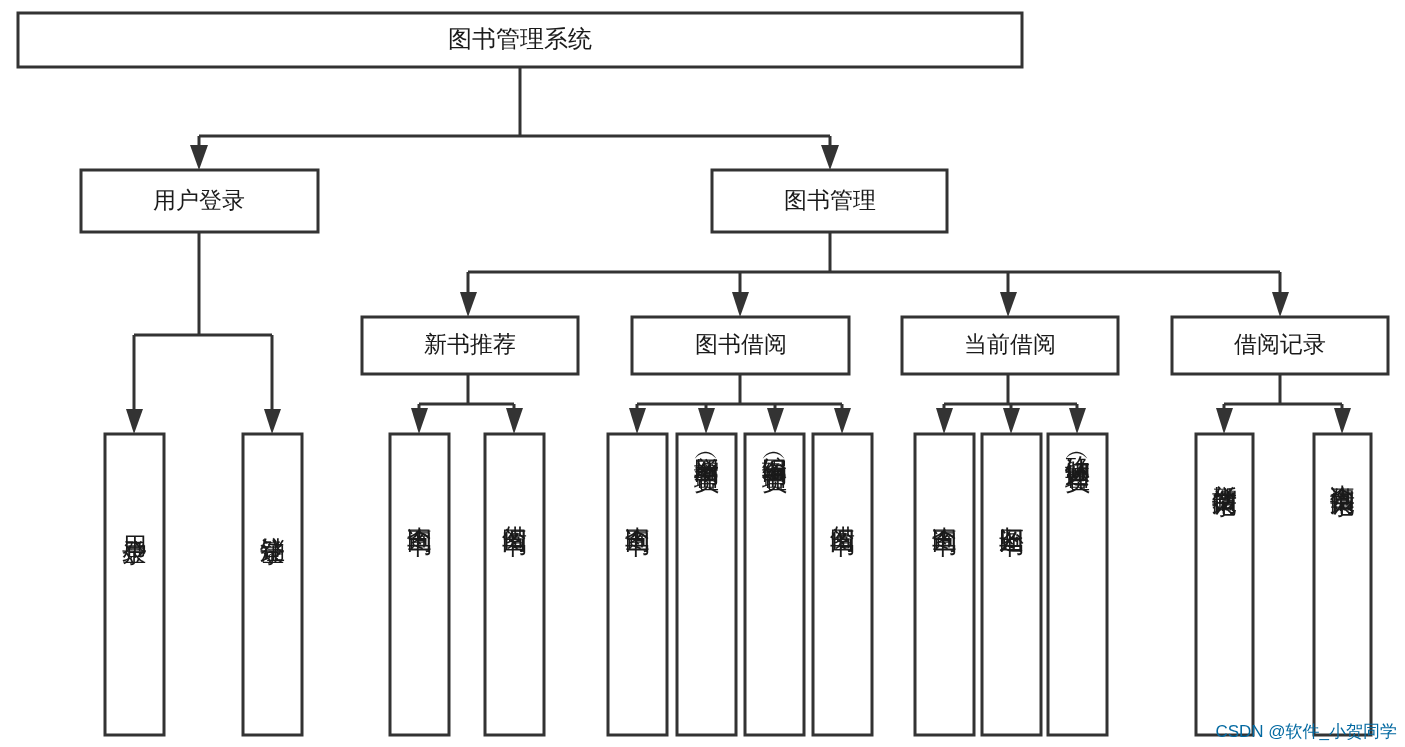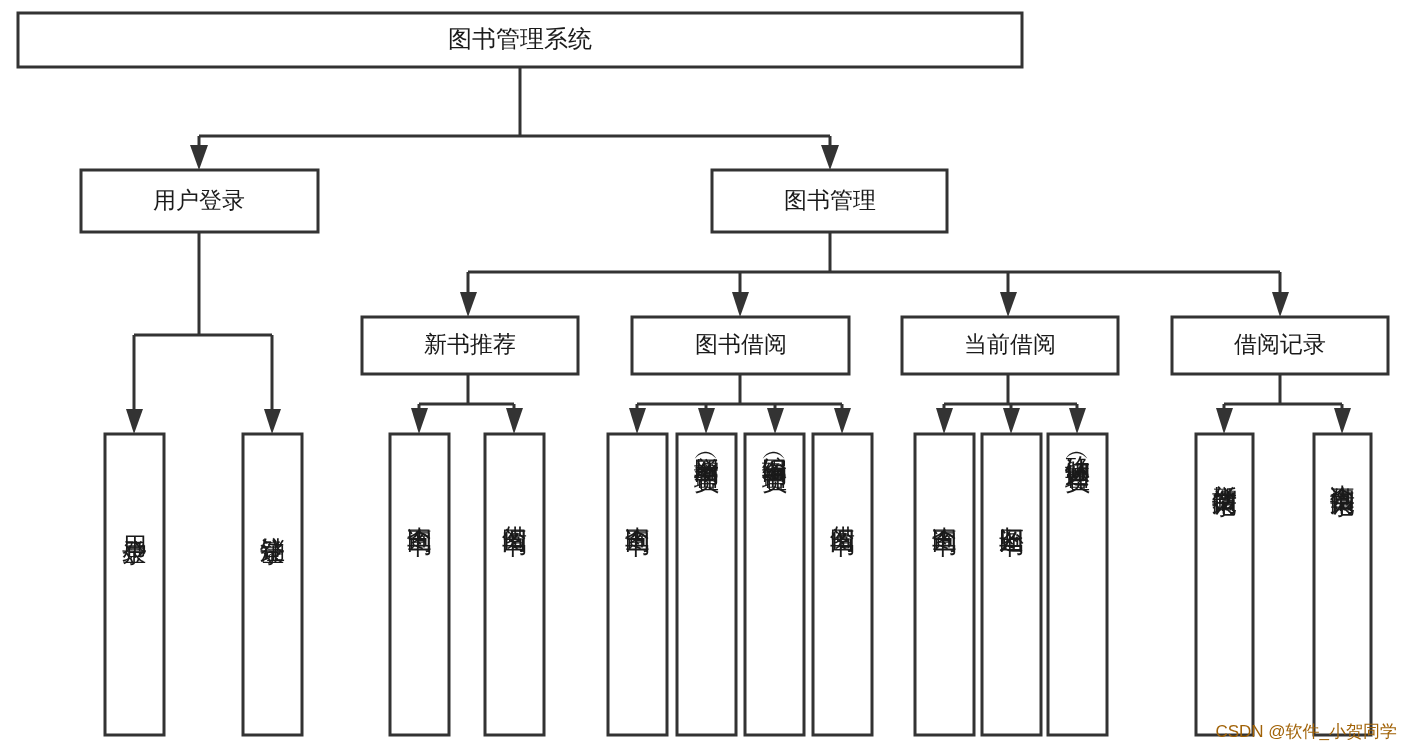--- a/index.html
+++ b/index.html
@@ -51,21 +51,21 @@
   .arrow-head {
     fill: #333333;
     stroke: none;
   }
   .watermark {
     position: absolute;
     right: 8px;
     bottom: 4px;
     font-family: "Liberation Sans", "DejaVu Sans", sans-serif;
     font-size: 17px;
-    color: #a16207;
+    color: #0369a1;
     white-space: nowrap;
     pointer-events: none;
   }
 </style>
 </head>
 <body>
 
 <svg id="diagram" viewBox="0 0 1405 747" xmlns="http://www.w3.org/2000/svg">
 
   <g>

